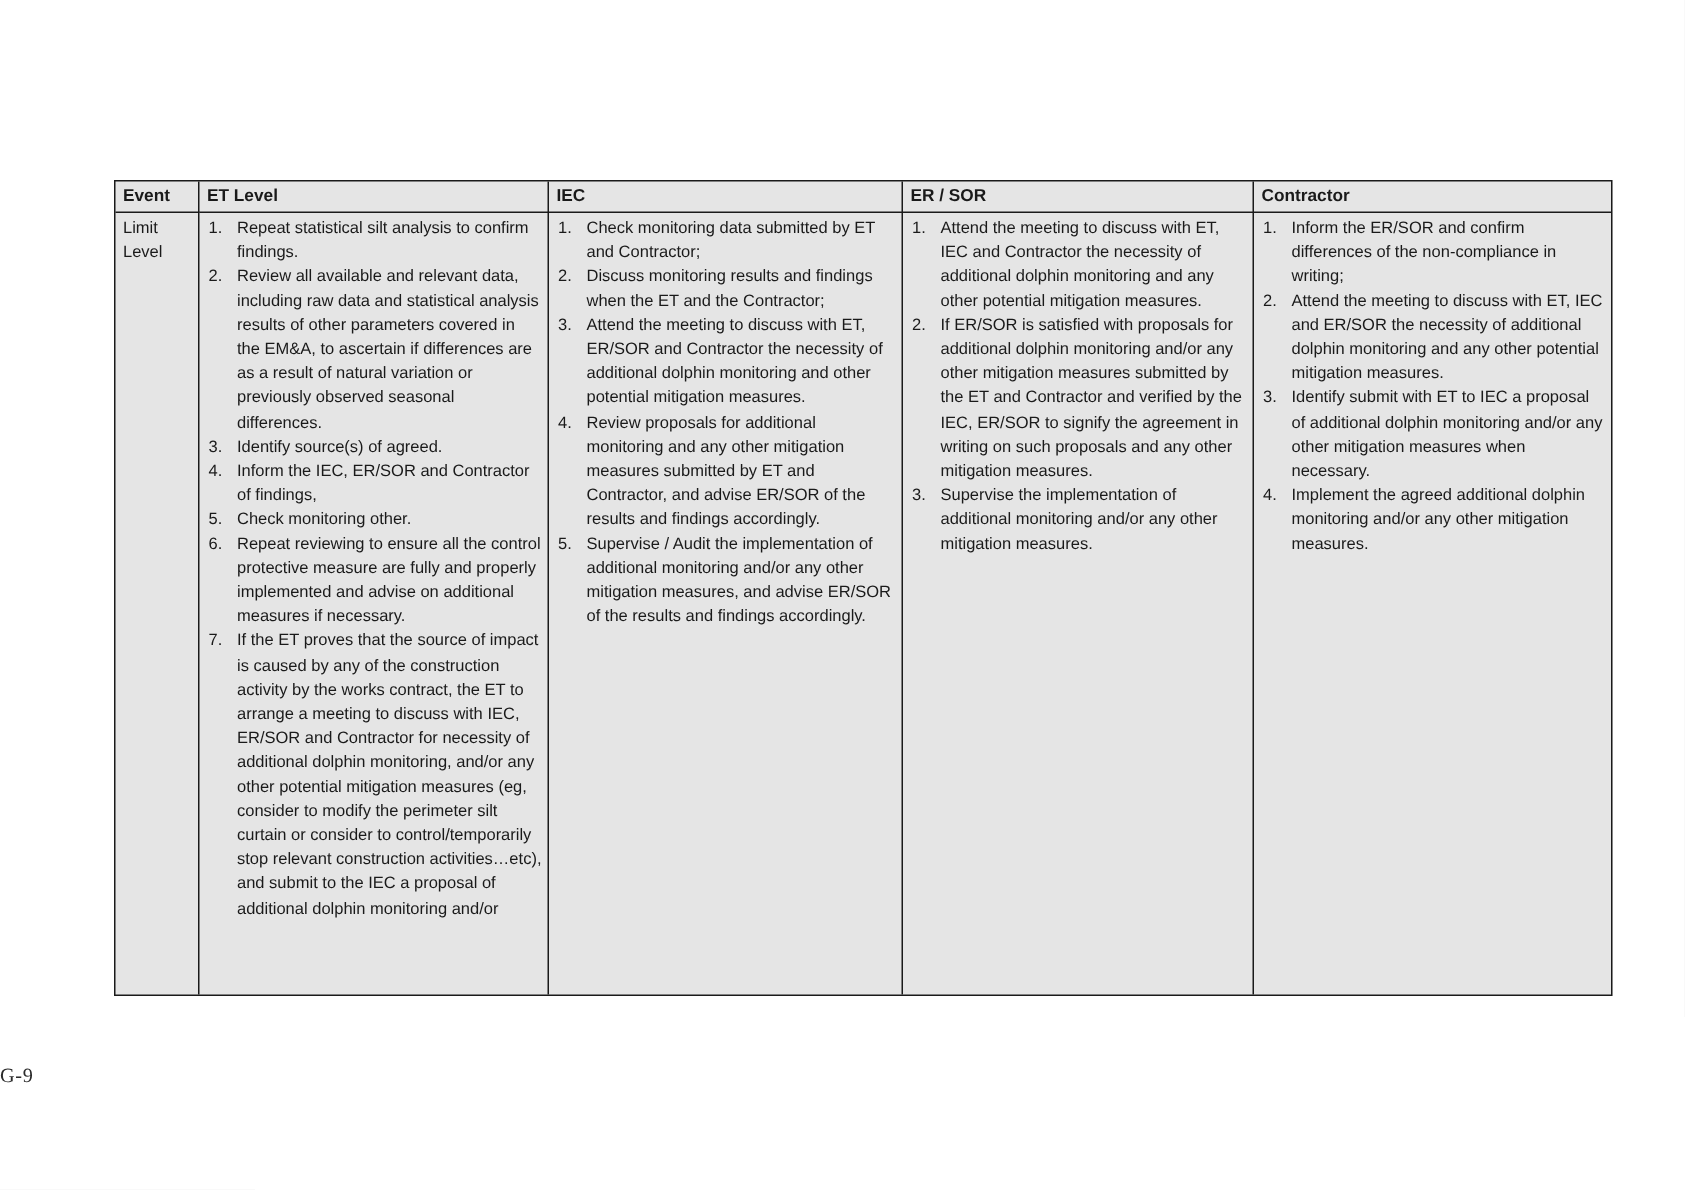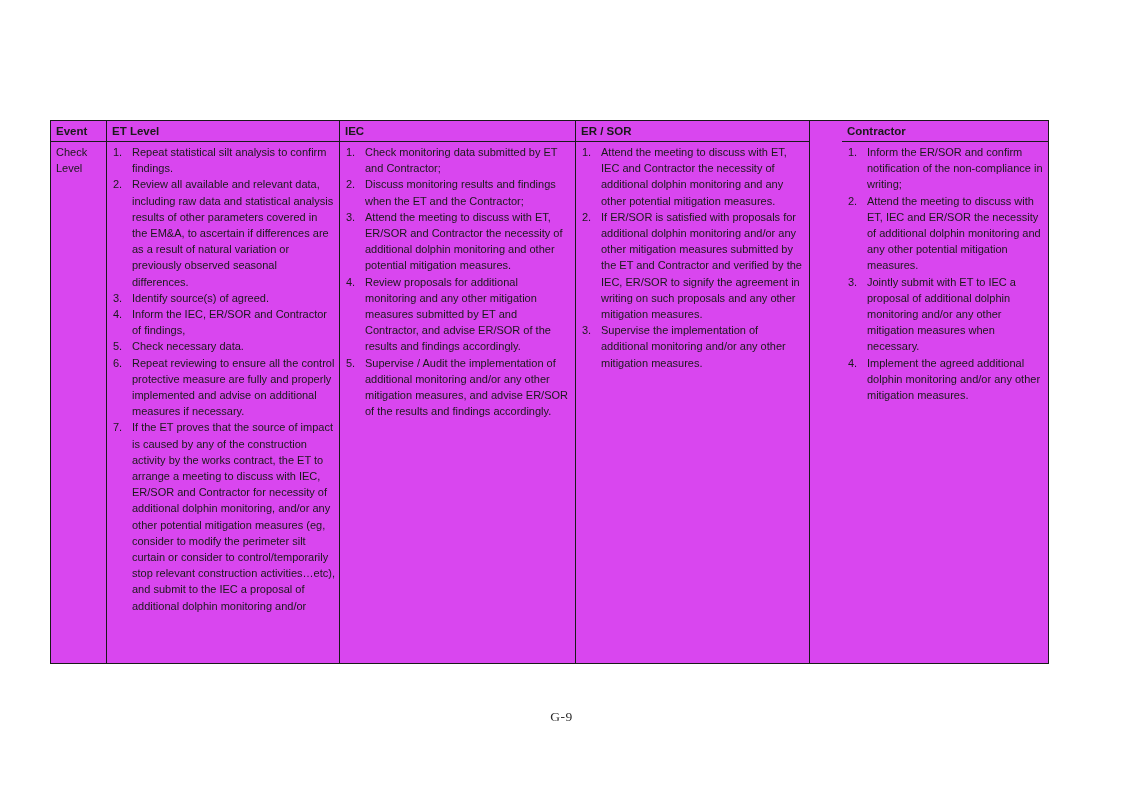--- a/index.html
+++ b/index.html
@@ -10,27 +10,27 @@
   body {
     width: 1123px;
     height: 793px;
     position: relative;
     font-family: "Liberation Sans", sans-serif;
     color: #1a1a1a;
     overflow: hidden;
   }
   .doc-table {
     position: absolute;
-    left: 50px;
+    left: 76px;
     top: 120px;
     width: 997px;
     border: 1.5px solid #1a1a1a;
     display: grid;
     grid-template-columns: 56px 233px 236px 234px 1fr;
-    background: #d946ef;
+    background: #e5e5e5;
   }
   .th {
     border-right: 1px solid #1a1a1a;
     border-bottom: 1.5px solid #1a1a1a;
     font-weight: bold;
     font-size: 11.5px;
     padding: 0 5px;
     height: 20px;
     display: flex;
     align-items: center;
@@ -40,21 +40,20 @@
   .td {
     border-right: 1px solid #1a1a1a;
     height: 519px;
     padding: 2px 4px 0 5px;
     font-size: 11px;
     line-height: 16.2px;
     overflow: hidden;
   }
   .col-last {
     border-right: none;
-    margin-left: 32px;
   }
   .event-text {
     display: block;
     width: 40px;
   }
   .li {
     display: flex;
     align-items: flex-start;
   }
   .li .num {
@@ -62,40 +61,40 @@
     padding-left: 1px;
   }
   .li .txt {
     flex: 1 1 auto;
   }
   .page-footer {
     position: absolute;
     top: 709px;
     left: 0;
     width: 100%;
-    text-align: center;
+    text-align: left;
     font-family: "Liberation Serif", serif;
     font-size: 13.5px;
     color: #2b2b2b;
     letter-spacing: 0.5px;
   }
 </style>
 </head>
 <body>
 
 <div class="doc-table">
 
   <div class="th">Event</div>
   <div class="th">ET Level</div>
   <div class="th">IEC</div>
   <div class="th">ER / SOR</div>
   <div class="th col-last">Contractor</div>
 
   <div class="td">
-    <span class="event-text">Check Level</span>
+    <span class="event-text">Limit Level</span>
   </div>
 
   <div class="td">
 
       <div class="li">
         <span class="num">1.</span>
         <span class="txt">Repeat statistical silt analysis to confirm findings.</span>
       </div>
 
       <div class="li">
@@ -108,21 +107,21 @@
         <span class="txt">Identify source(s) of agreed.</span>
       </div>
 
       <div class="li">
         <span class="num">4.</span>
         <span class="txt">Inform the IEC, ER/SOR and Contractor of findings,</span>
       </div>
 
       <div class="li">
         <span class="num">5.</span>
-        <span class="txt">Check necessary data.</span>
+        <span class="txt">Check monitoring other.</span>
       </div>
 
       <div class="li">
         <span class="num">6.</span>
         <span class="txt">Repeat reviewing to ensure all the control protective measure are fully and properly implemented and advise on additional measures if necessary.</span>
       </div>
 
       <div class="li">
         <span class="num">7.</span>
         <span class="txt">If the ET proves that the source of impact is caused by any of the construction activity by the works contract, the ET to arrange a meeting to discuss with IEC, ER/SOR and Contractor for necessity of additional dolphin monitoring, and/or any other potential mitigation measures (eg, consider to modify the perimeter silt curtain or consider to control/temporarily stop relevant construction activities…etc), and submit to the IEC a proposal of additional dolphin monitoring and/or</span>
@@ -172,31 +171,31 @@
       <div class="li">
         <span class="num">3.</span>
         <span class="txt">Supervise the implementation of additional monitoring and/or any other mitigation measures.</span>
       </div>
     </div>
 
   <div class="td col-last">
 
       <div class="li">
         <span class="num">1.</span>
-        <span class="txt">Inform the ER/SOR and confirm notification of the non-compliance in writing;</span>
+        <span class="txt">Inform the ER/SOR and confirm differences of the non-compliance in writing;</span>
       </div>
 
       <div class="li">
         <span class="num">2.</span>
         <span class="txt">Attend the meeting to discuss with ET, IEC and ER/SOR the necessity of additional dolphin monitoring and any other potential mitigation measures.</span>
       </div>
 
       <div class="li">
         <span class="num">3.</span>
-        <span class="txt">Jointly submit with ET to IEC a proposal of additional dolphin monitoring and/or any other mitigation measures when necessary.</span>
+        <span class="txt">Identify submit with ET to IEC a proposal of additional dolphin monitoring and/or any other mitigation measures when necessary.</span>
       </div>
 
       <div class="li">
         <span class="num">4.</span>
         <span class="txt">Implement the agreed additional dolphin monitoring and/or any other mitigation measures.</span>
       </div>
     </div>
 
 </div>
 

